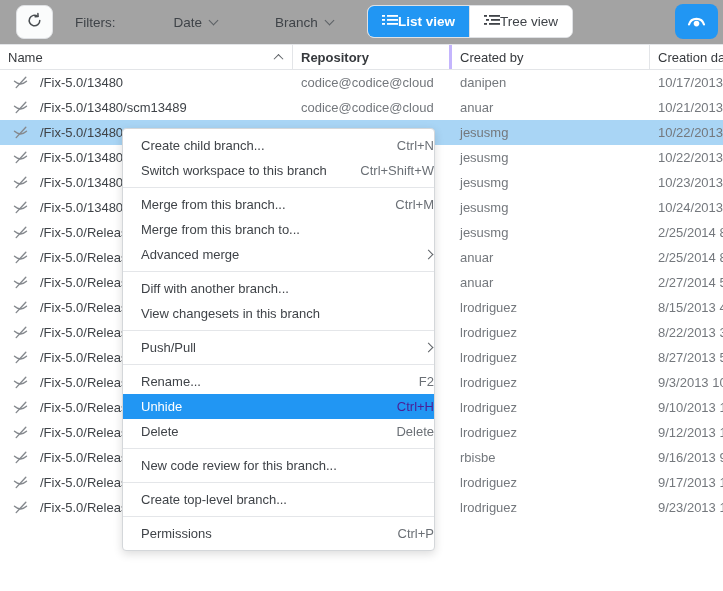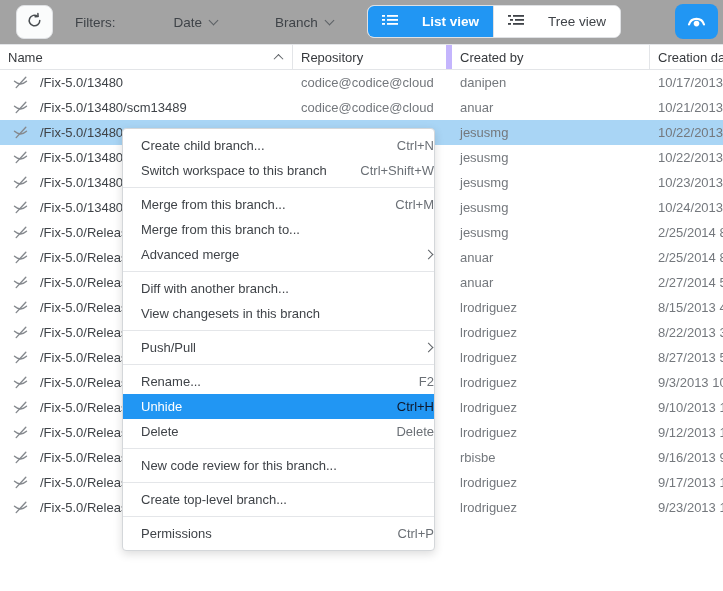--- a/index.html
+++ b/index.html
@@ -46,21 +46,21 @@
     margin-left: 8px; margin-top: -4px;
   }
   .segmented {
     position: absolute; left: 367px; top: 5px;
     height: 33px; display: flex;
     border: 1px solid #dfe1e4; border-radius: 7px;
     overflow: hidden; background: #ffffff;
   }
   .seg {
     height: 100%; border: none; cursor: pointer;
-    display: flex; align-items: center; gap: 24px;
+    display: flex; align-items: center; gap: 0;
     padding: 0 14px;
     font-size: 13.5px; font-family: inherit;
     background: #ffffff; color: #3f4348;
   }
   .seg.active { background: #2196f3; color: #ffffff; font-weight: bold; }
   .seg + .seg { border-left: 1px solid #dfe1e4; }
   .eye-btn {
     position: absolute; right: 5px; top: 4px;
     width: 43px; height: 35px;
     background: #2196f3; border: none; border-radius: 8px;
@@ -73,21 +73,21 @@
     display: flex; height: 26px;
     border-top: 1px solid #e3e5e8;
     border-bottom: 1px solid #e3e5e8;
     background: #ffffff;
     font-size: 13px; color: #36393d;
     align-items: center;
     width: 800px;
   }
   .th { height: 100%; display: flex; align-items: center; padding-left: 8px; }
   .th-name { width: 293px; border-right: 1px solid #e3e5e8; justify-content: space-between; padding-right: 10px; }
-  .th-repo { width: 159px; border-right: 6px solid #c4b5fd; }
+  .th-repo { width: 159px; border-right: 3px solid #c4b5fd; font-weight: bold; }
   .th-user { width: 198px; border-right: 1px solid #e3e5e8; }
   .th-date { width: 150px; }
   .chev-up {
     display: inline-block; width: 7px; height: 7px;
     border-left: 1.6px solid #5c6065; border-top: 1.6px solid #5c6065;
     transform: rotate(45deg) translate(1px,1px);
   }
   .tbody { width: 800px; }
   .tr { display: flex; height: 25px; align-items: center; font-size: 13px; }
   .tr.selected { background: #a9d5f5; }
@@ -108,21 +108,21 @@
     padding: 4px 0;
     z-index: 10;
   }
   .menu-group + .menu-group { border-top: 1px solid #e4e6e9; margin-top: 4px; padding-top: 4px; }
   .menu-item {
     height: 25px; display: flex; align-items: center;
     padding: 0 0 0 18px;
     font-size: 13px; color: #3f4348; cursor: pointer;
   }
   .menu-item.highlighted { background: #2196f3; color: #ffffff; }
-  .menu-item.highlighted .mi-shortcut { color: #0f172a; }
+  .menu-item.highlighted .mi-shortcut { color: #4c1d95; }
   .mi-label { flex: 1; white-space: nowrap; }
   .mi-shortcut { color: #6b7076; white-space: nowrap; }
   .mi-sub {
     display: none; width: 7px; height: 7px;
     border-right: 1.6px solid #5c6065; border-top: 1.6px solid #5c6065;
     transform: rotate(45deg); margin-right: 2px;
   }
   .menu-item.has-sub .mi-sub { display: inline-block; }
 </style>
 </head>

